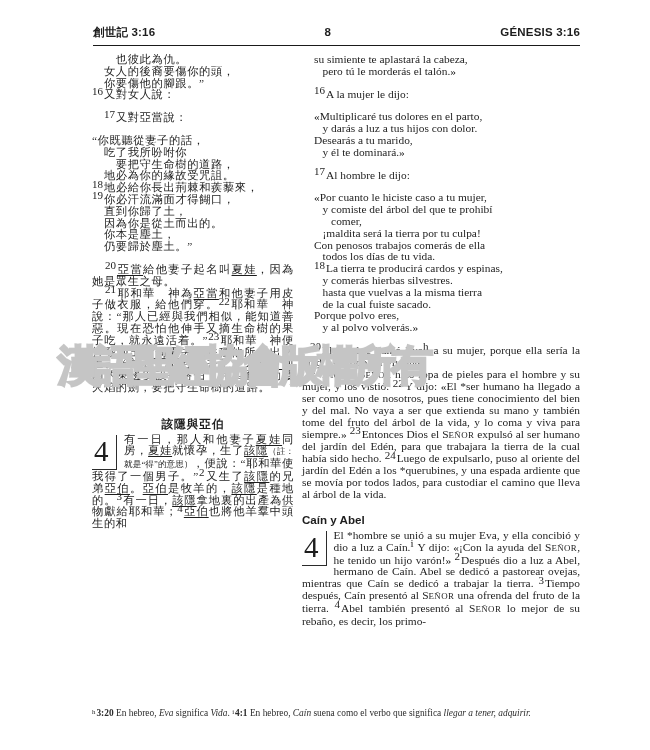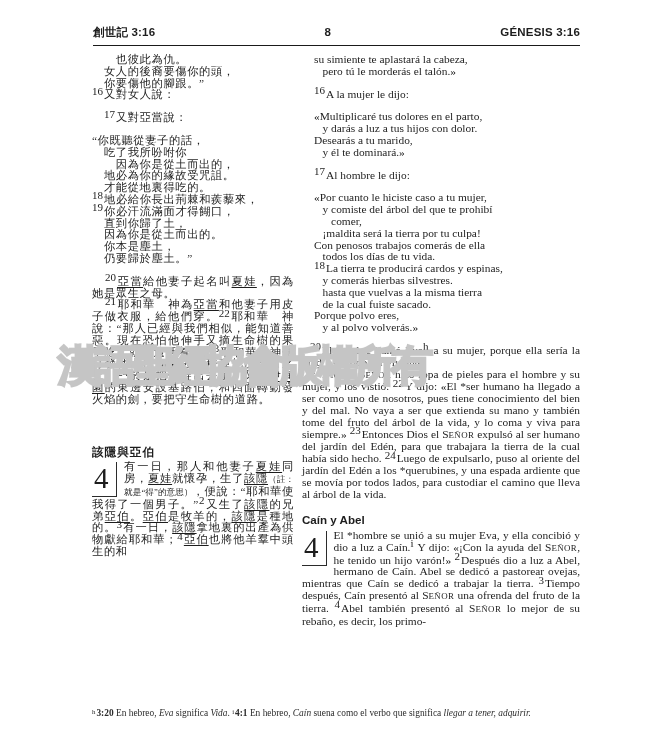--- a/index.html
+++ b/index.html
@@ -25,21 +25,21 @@
   .blk{margin:0 0 11px 0;}
   .pline{white-space:pre-wrap;text-align:left;}
   .col-es .poem,.col-es .vintro{padding-left:12px;}
   .para{margin:0;}
   .col-zh .para{text-indent:13px;}
   .col-es .para{text-indent:8px;}
   .sec-head{
     font-family:"Liberation Sans","DejaVu Sans",sans-serif;
     font-weight:bold;font-size:11.6px;margin:0 0 4px 0;text-align:left;
   }
-  .col-zh .sec-head{margin-top:40px;letter-spacing:1px;}
+  .col-zh .sec-head{margin-top:24px;letter-spacing:1px;text-align:center;}
   .col-es .sec-head{margin-top:14px;}
   .chap{margin:0;}
   .chap .para{text-indent:0;}
   .chapnum{
     float:left;font-family:"Liberation Serif","DejaVu Serif",serif;
     font-size:29px;line-height:30px;font-weight:normal;
     padding:1px 7px 3px 2px;margin:1px 7px 1px 0;
     border-right:1.2px solid #2b2b2b;border-bottom:1.2px solid #2b2b2b;
   }
   sup.vn{font-size:11px;letter-spacing:0;position:relative;top:-3.5px;vertical-align:baseline;margin-right:1px;}
@@ -83,23 +83,22 @@
         <div class="pline">　女人的後裔要傷你的頭，</div>
         <div class="pline">　你要傷他的腳跟。”</div>
         <div class="pline"><sup class="vn">16</sup>又對女人說：</div>
       </div>
       <div class="vintro blk">
         <div class="pline">　<sup class="vn">17</sup>又對亞當說：</div>
       </div>
       <div class="poem blk">
         <div class="pline">“你既聽從妻子的話，</div>
         <div class="pline">　吃了我所吩咐你</div>
-        <div class="pline">　　因為你是從土而出的，</div>
+        <div class="pline">　　要把守生命樹的道路，</div>
         <div class="pline">　地必為你的緣故受咒詛。</div>
-        <div class="pline">　才能從地裏得吃的。</div>
         <div class="pline"><sup class="vn">18</sup>地必給你長出荊棘和蒺藜來，</div>
         <div class="pline"><sup class="vn">19</sup>你必汗流滿面才得餬口，</div>
         <div class="pline">　直到你歸了土，</div>
         <div class="pline">　因為你是從土而出的。</div>
         <div class="pline">　你本是塵土，</div>
         <div class="pline">　仍要歸於塵土。”</div>
       </div>
       <p class="para"><sup class="vn">20</sup><span class="pn">亞當</span>給他妻子起名叫<span class="pn">夏娃</span>，因為她是眾生之母。</p>
       <p class="para"><sup class="vn">21</sup>耶和華　神為<span class="pn">亞當</span>和他妻子用皮子做衣服，給他們穿。<sup class="vn">22</sup>耶和華　神說：“那人已經與我們相似，能知道善惡。現在恐怕他伸手又摘生命樹的果子吃，就永遠活着。”<sup class="vn">23</sup>耶和華　神便打發他出<span class="pn">伊甸園</span>去，耕種他所自出之土。<sup class="vn">24</sup>於是把他趕出去了。又在<span class="pn">伊甸園</span>的東邊安設基路伯，和四面轉動發火焰的劍，要把守生命樹的道路。</p>
       <div class="sec-head">該隱與亞伯</div>

